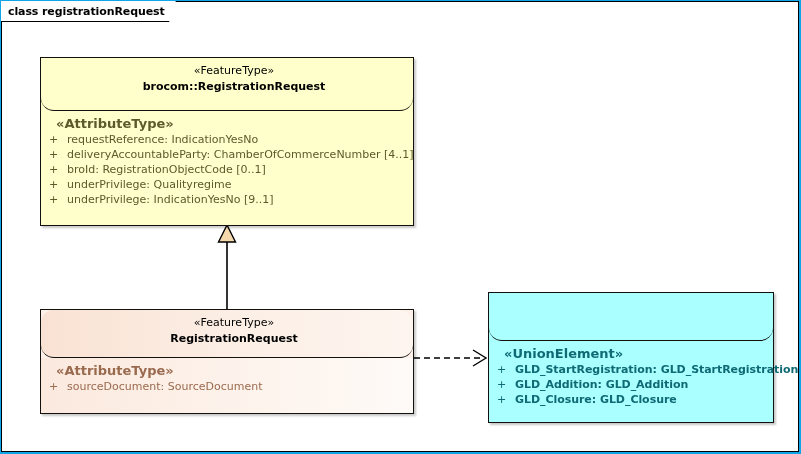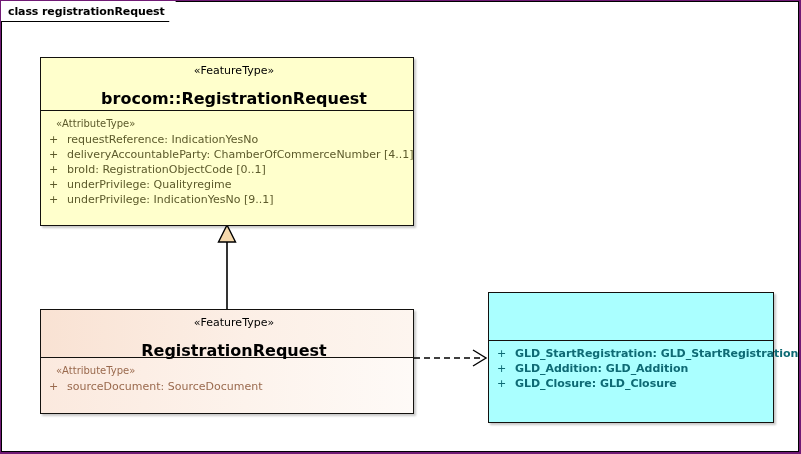--- a/index.html
+++ b/index.html
@@ -7,21 +7,21 @@
     padding: 0;
     background: #ffffff;
   }
   body {
     font-family: "DejaVu Sans", sans-serif;
   }
   #canvas {
     position: relative;
     width: 801px;
     height: 454px;
-    background: #701a75;
+    background: #0ea5e9;
     box-sizing: border-box;
     overflow: hidden;
   }
   
   #diagram-frame {
     position: absolute;
     left: 1px;
     top: 1px;
     width: 798px;
     height: 451px;
@@ -65,47 +65,49 @@
     box-sizing: border-box;
     border: 1px solid #13110e;
     box-shadow: 2px 2px 2px rgba(0,0,0,0.22);
     z-index: 3;
   }
   .uml-header {
     box-sizing: border-box;
     text-align: center;
     padding: 6px 4px 7px 18px;
     border-bottom: 1px solid #13110e;
+    border-radius: 13px;
   }
   .stereotype {
     font-size: 11px;
     color: #000000;
     line-height: 14px;
     white-space: nowrap;
   }
   .class-name {
-    font-size: 16px;
+    font-size: 11px;
     font-weight: bold;
     color: #000000;
     line-height: 15px;
     white-space: nowrap;
-    margin-top: 13px;
+    margin-top: 1px;
   }
   .class-name.underlined {
     text-decoration: underline;
   }
   .uml-compartment {
     box-sizing: border-box;
     padding: 5px 4px 6px 4px;
   }
   .compartment-stereotype {
-    font-size: 10px;
+    font-size: 13px;
     line-height: 16px;
     padding-left: 11px;
     white-space: nowrap;
+    font-weight: bold;
   }
   .attr-row {
     display: flex;
     font-size: 11px;
     line-height: 15px;
     white-space: nowrap;
   }
   .attr-vis {
     width: 22px;
     flex: 0 0 22px;
@@ -266,20 +268,21 @@
         <span class="attr-vis">+</span>
         <span class="attr-text">sourceDocument: SourceDocument</span>
       </div>
     </div>
   </div>
 
   <div class="uml-class" id="class-source-document">
     <div class="uml-header">
     </div>
     <div class="uml-compartment">
+      <div class="compartment-stereotype">«UnionElement»</div>
       <div class="attr-row">
         <span class="attr-vis">+</span>
         <span class="attr-text">GLD_StartRegistration: GLD_StartRegistration</span>
       </div>
       <div class="attr-row">
         <span class="attr-vis">+</span>
         <span class="attr-text">GLD_Addition: GLD_Addition</span>
       </div>
       <div class="attr-row">
         <span class="attr-vis">+</span>

